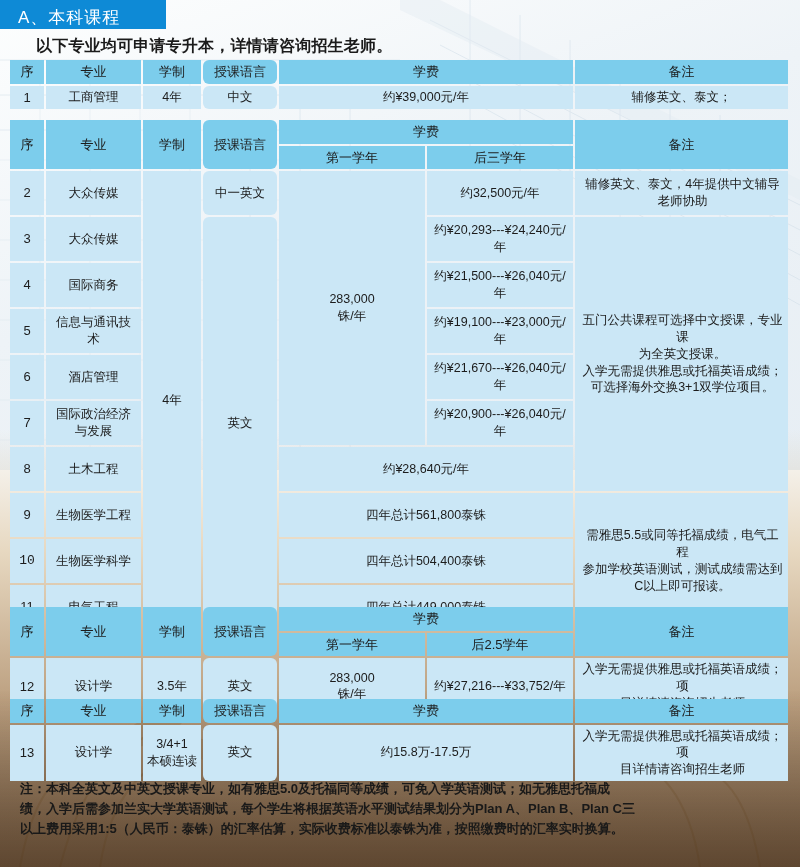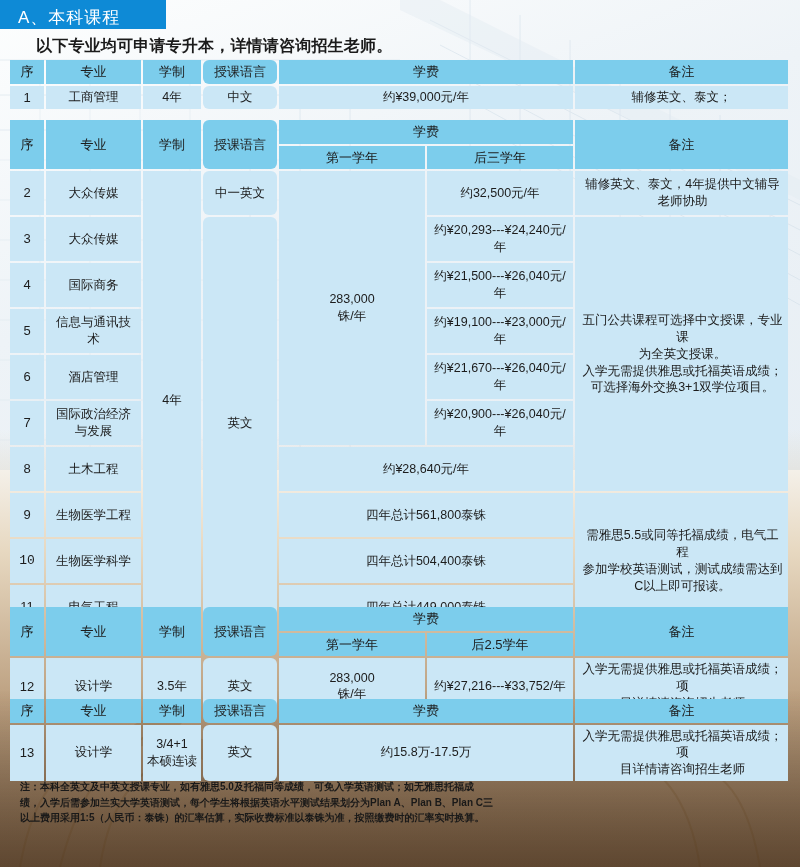--- a/index.html
+++ b/index.html
@@ -58,21 +58,21 @@
   .c-maj{width:95px;}
   .c-yrs{width:58px;}
   .c-lang{width:74px;border-radius:6px;}
   .c-fee1{width:70px;}
   .c-fee2{width:238px;}
   .c-rem{width:213px;}
 
   
   .notes{
     position:absolute;left:20px;right:12px;top:779px;z-index:5;
-    font-size:10px;font-weight:bold;color:#191919;line-height:1.55;
+    font-size:13px;font-weight:bold;color:#191919;line-height:1.55;
   }
   .notes p{margin:0;}
 </style>
 </head>
 <body>
 
 <div id="bg">
   <div class="sky"></div>
   <svg class="bldg" width="800" height="470" viewBox="0 0 800 470">
     <g stroke="#c9d8e4" stroke-width="1" fill="none" opacity="0.8">

